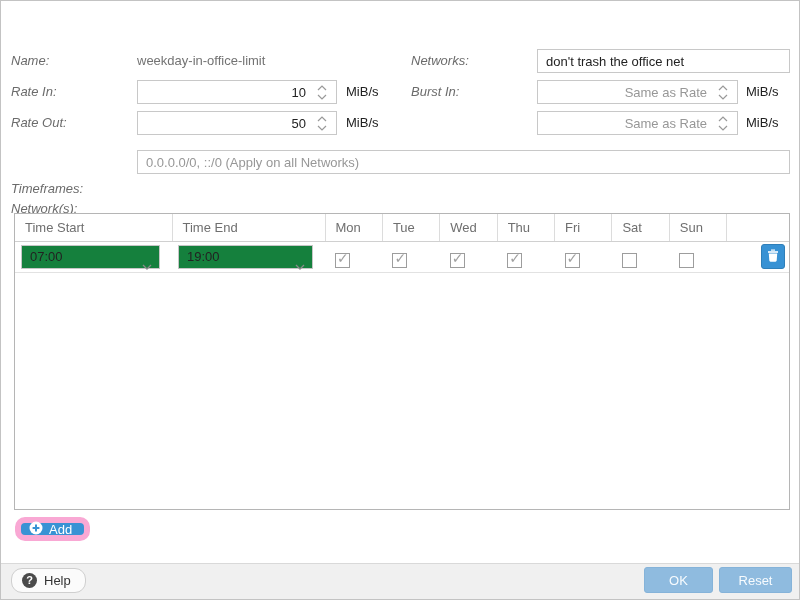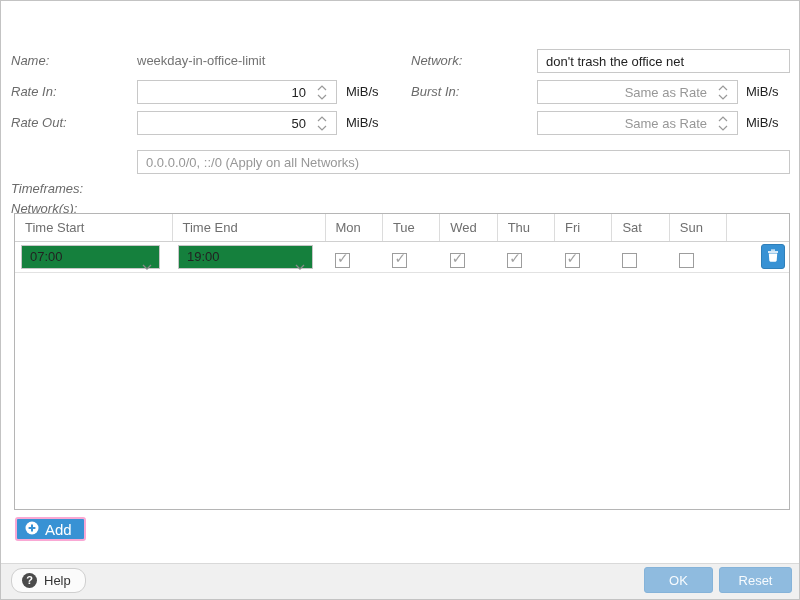--- a/index.html
+++ b/index.html
@@ -78,22 +78,22 @@
   .cb.checked::after { content:"✓"; position:absolute; left:1px; top:-4px;
                        font-size:14px; color:#a0a0a0; }
 
   .del-btn { position:absolute; right:4px; top:2px; width:24px; height:25px;
              background:#3892d4; border:1px solid #2f7fb9; border-radius:3px;
              padding:0; display:flex; align-items:center; justify-content:center;
              cursor:pointer; }
 
   
   .add-btn { position:absolute; left:14px; top:516px; height:24px;
-             padding:0 12px 0 8px; background:#3892d4; border:2px solid #f9a8d4;
-             border-radius:3px; color:#fff; font-size:15px; display:flex;
+             padding:0 12px 0 8px; background:#3892d4; border:6px solid #f9a8d4;
+             border-radius:10px; color:#fff; font-size:13px; display:flex;
              align-items:center; gap:6px; cursor:pointer; }
 
   
   .footer { position:absolute; left:0; right:0; bottom:0; height:35px;
             background:#f0f0f0; border-top:1px solid #d9d9d9; }
   .help-btn { position:absolute; left:10px; top:4px; height:25px;
               padding:0 14px 0 10px; background:#fbfbfb; border:1px solid #cfcfcf;
               border-radius:11px; color:#333; display:flex; align-items:center;
               gap:7px; font-size:13px; cursor:pointer; }
   .help-icon { width:15px; height:15px; border-radius:50%; background:#4a4a4a;
@@ -108,21 +108,21 @@
   .reset-btn { left:718px; width:73px; }
 </style>
 </head>
 <body>
 
 <div class="dialog">
 
 
   <div class="lbl" id="f-name-label">Name:</div>
   <div class="static-val" id="f-name-value">weekday-in-office-limit</div>
-  <div class="lbl" id="f-comment-label">Network:</div>
+  <div class="lbl" id="f-comment-label">Networks:</div>
   <div class="field" id="f-comment">
     <input type="text" value="don't trash the office net" style="">
   </div>
 
   <div class="lbl" id="f-ratein-label">Rate In:</div>
   <div class="field num" id="f-ratein">
     <input type="text" value="10" style="">
     <span class="spin">
       <svg width="10" height="6" viewBox="0 0 10 6">
           <polyline points="1,5 5,1 9,5" fill="none" stroke="#999" stroke-width="1.2"></polyline>

